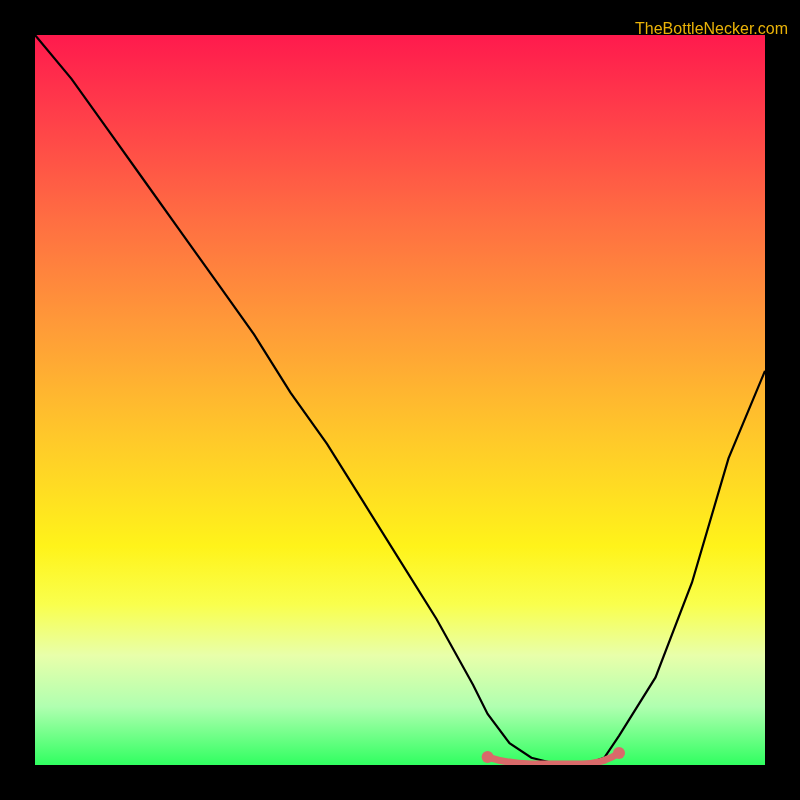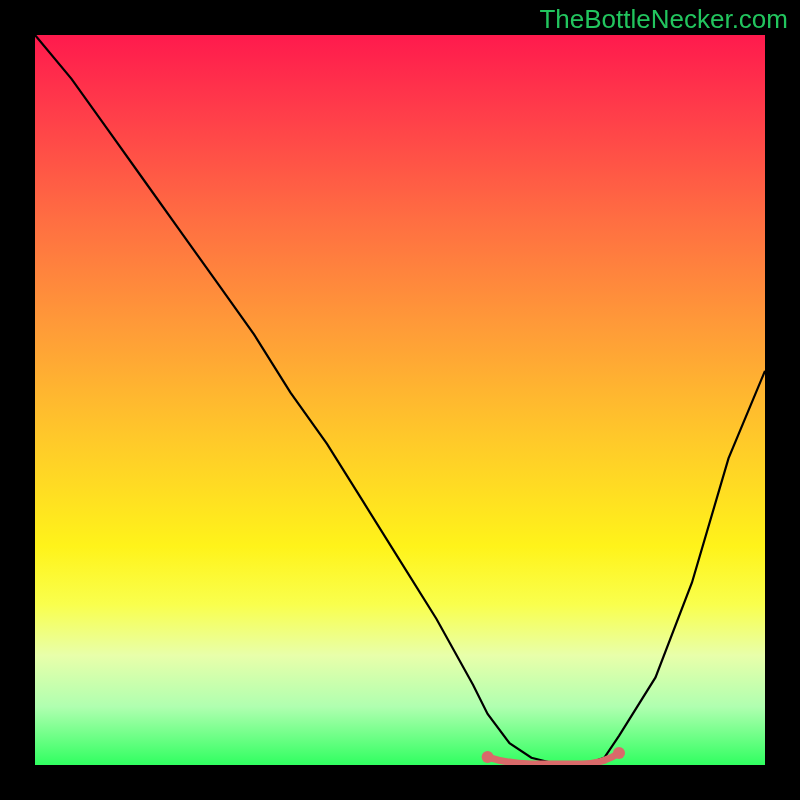--- a/index.html
+++ b/index.html
@@ -6,24 +6,24 @@
   body {
     width: 800px;
     height: 800px;
     background: #000;
     position: relative;
     font-family: Arial, sans-serif;
     overflow: hidden;
   }
   .watermark {
     position: absolute;
-    top: 4px;
+    top: 20px;
     right: 12px;
-    color: #22c55e;
-    font-size: 26px;
+    color: #eab308;
+    font-size: 16px;
     font-weight: 500;
     z-index: 10;
   }
   .plot-area {
     position: absolute;
     left: 35px;
     top: 35px;
     width: 730px;
     height: 730px;
   }

